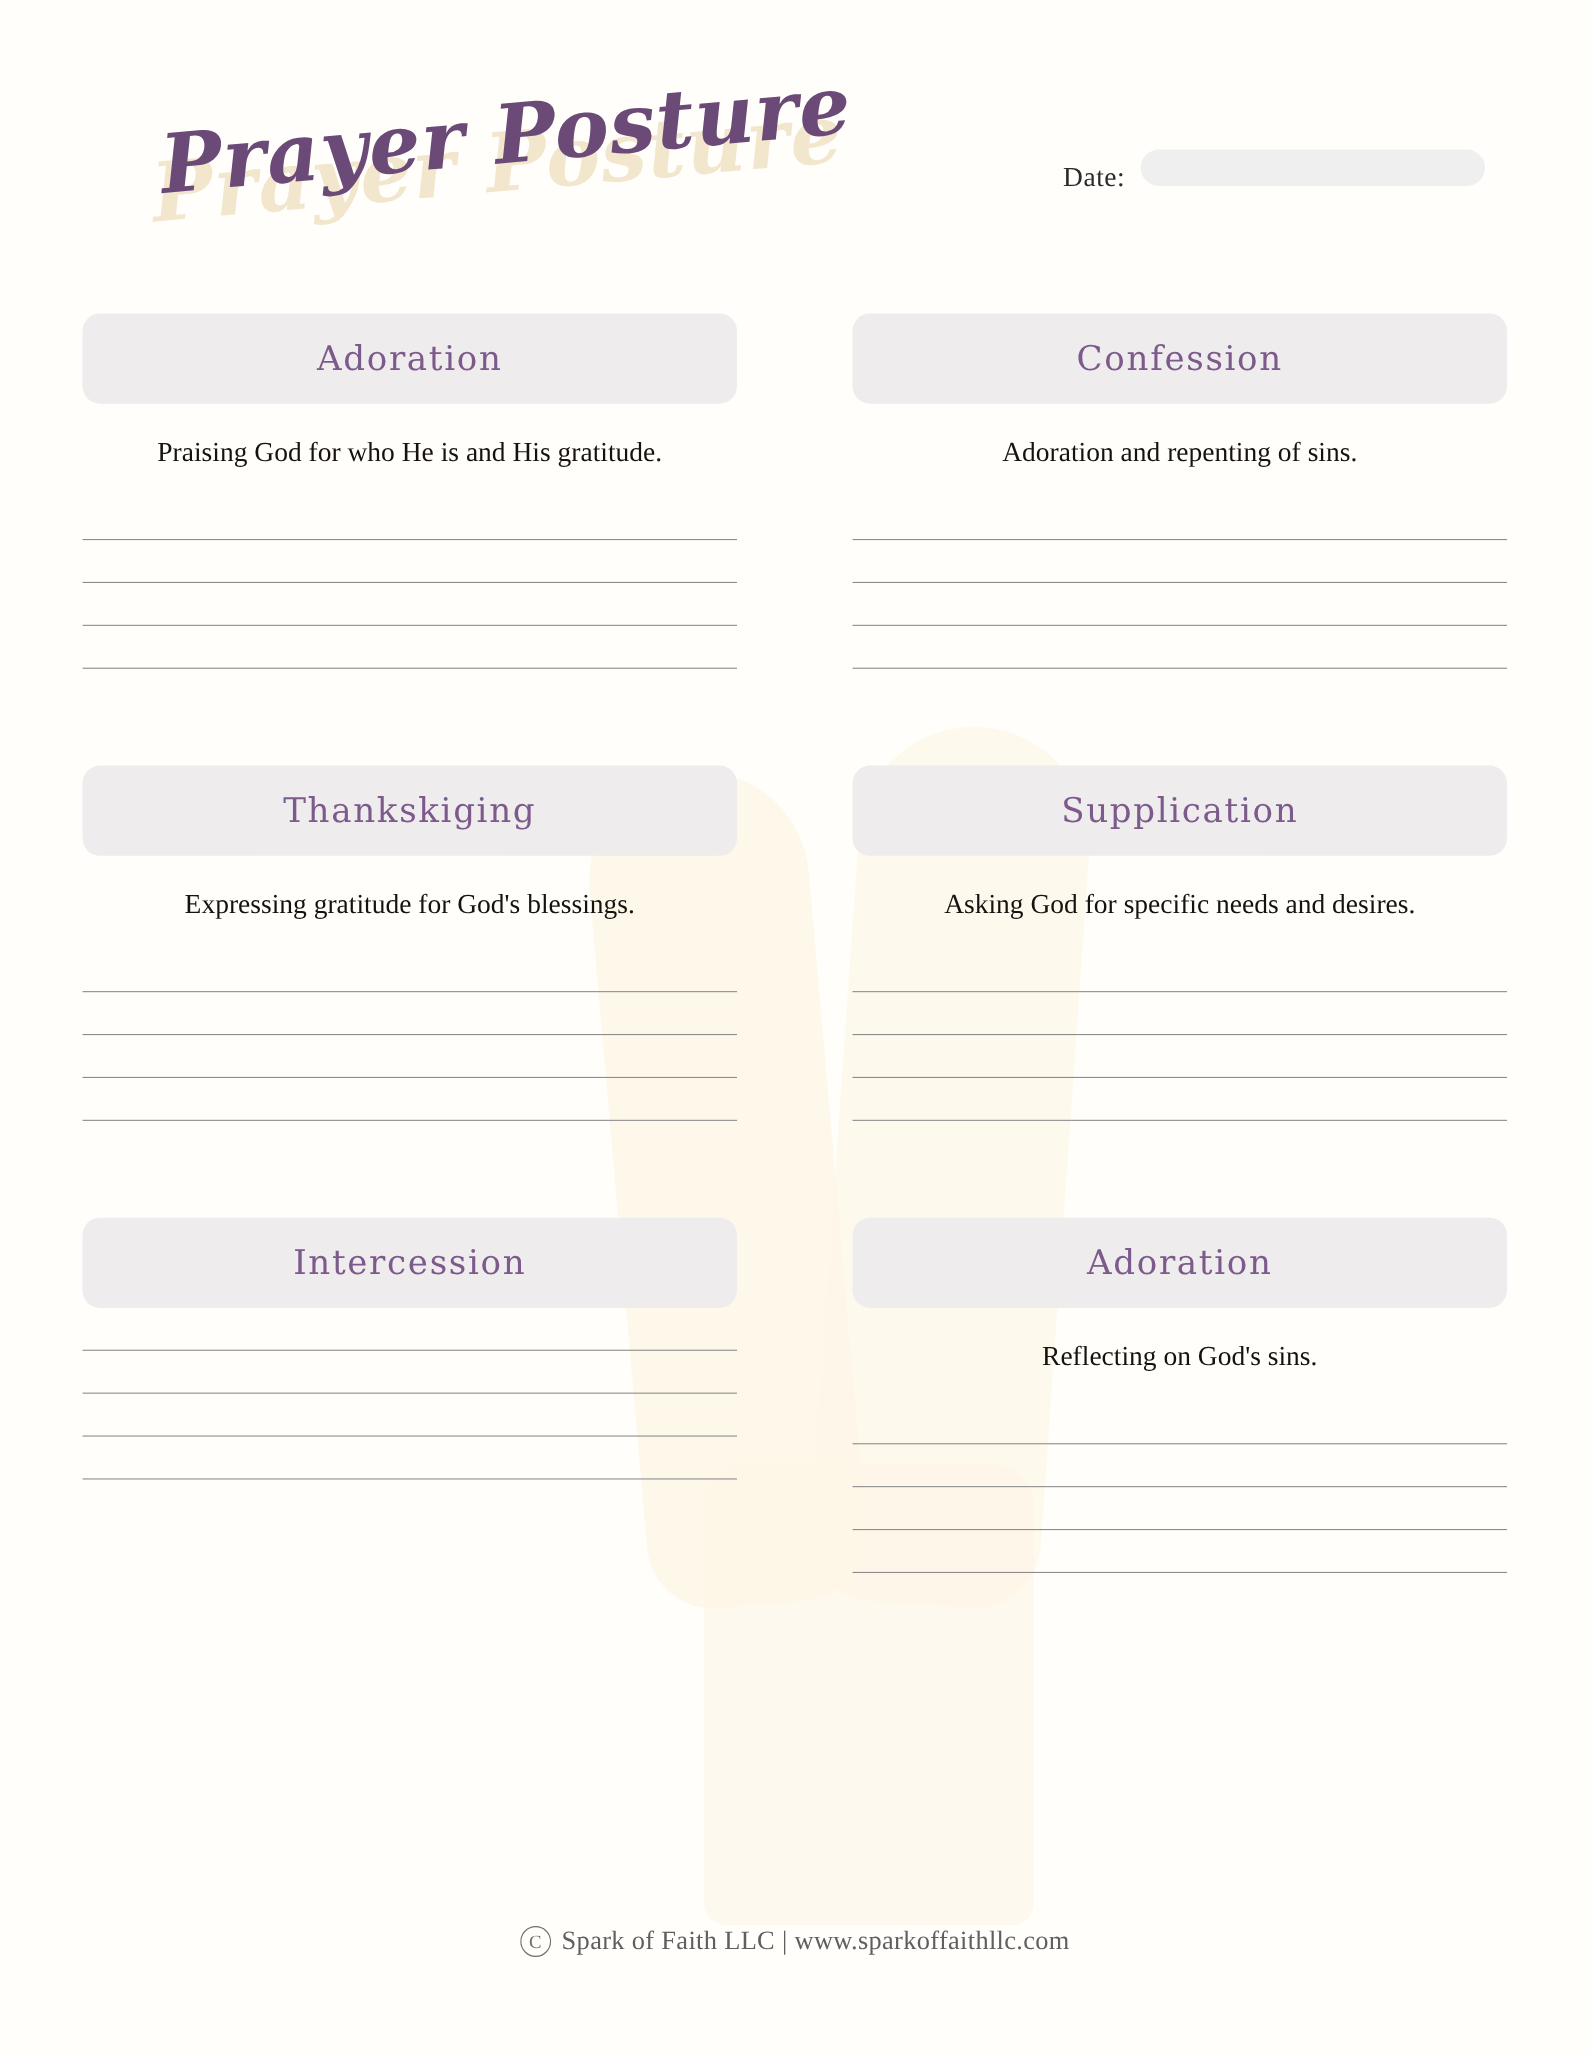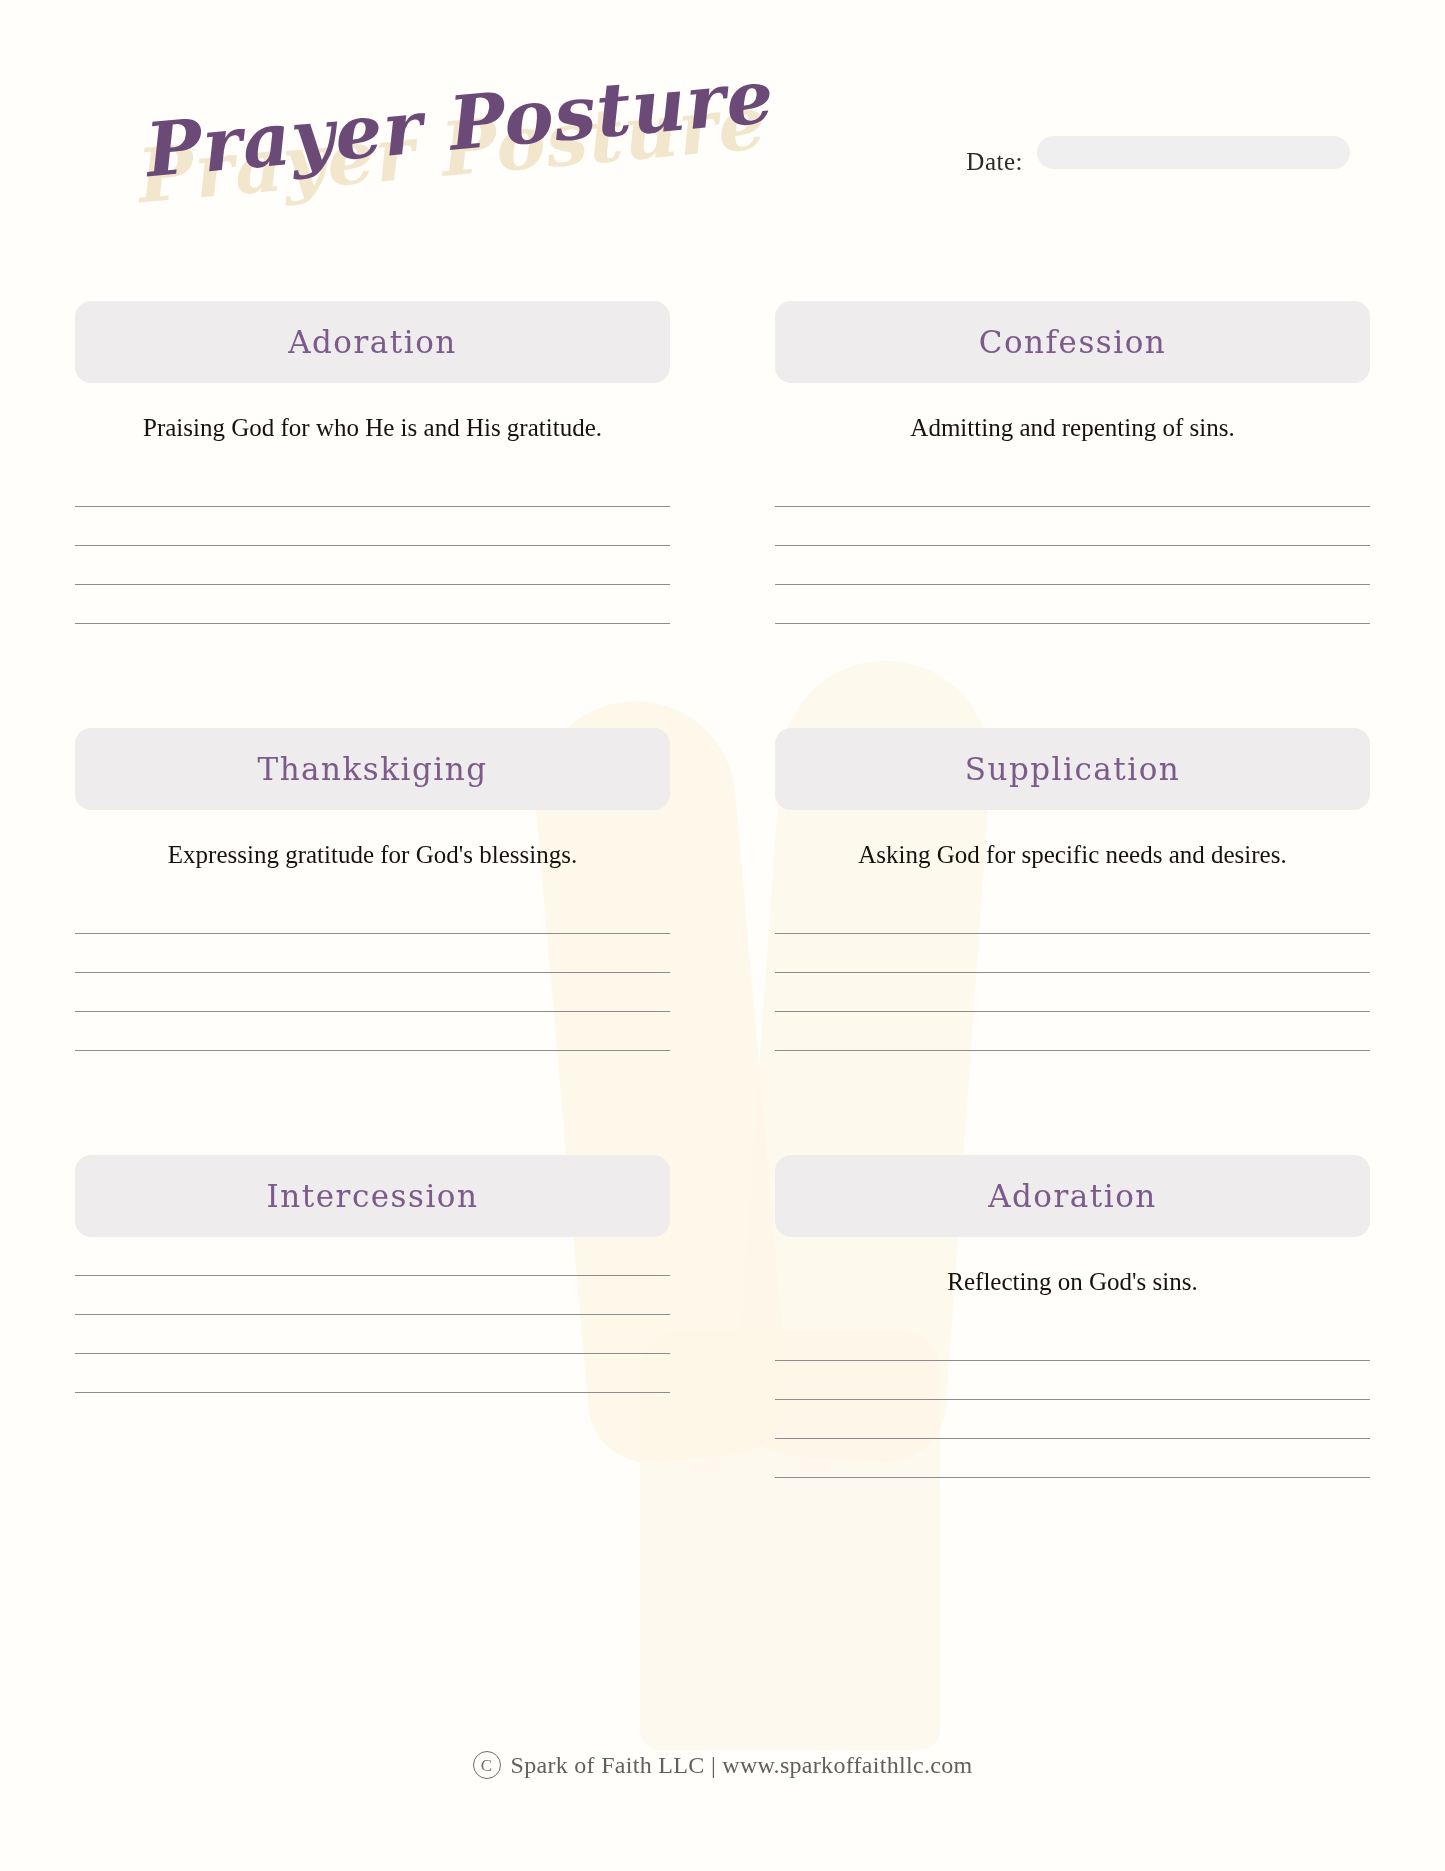--- a/index.html
+++ b/index.html
@@ -123,21 +123,20 @@
   
   .grid {
     display: grid;
     grid-template-columns: 1fr 1fr;
     column-gap: 105px;
     row-gap: 88px;
     padding: 0 0 0 0;
   }
   .card {
     width: 100%;
-    margin-top: 16px;
   }
   .card-header {
     background: #eeecec;
     border-radius: 16px;
     height: 82px;
     display: flex;
     align-items: center;
     justify-content: center;
   }
   .card-title {
@@ -227,21 +226,21 @@
         <div class="line"></div>
         <div class="line"></div>
         <div class="line"></div>
       </div>
     </div>
 
     <div class="card">
       <div class="card-header">
         <span class="card-title">Confession</span>
       </div>
-      <div class="card-desc">Admitting and repenting of sins.</div>
+      <div class="card-desc">Adoration and repenting of sins.</div>
       <div class="lines">
         <div class="line"></div>
         <div class="line"></div>
         <div class="line"></div>
         <div class="line"></div>
       </div>
     </div>
 
     <div class="card">
       <div class="card-header">

